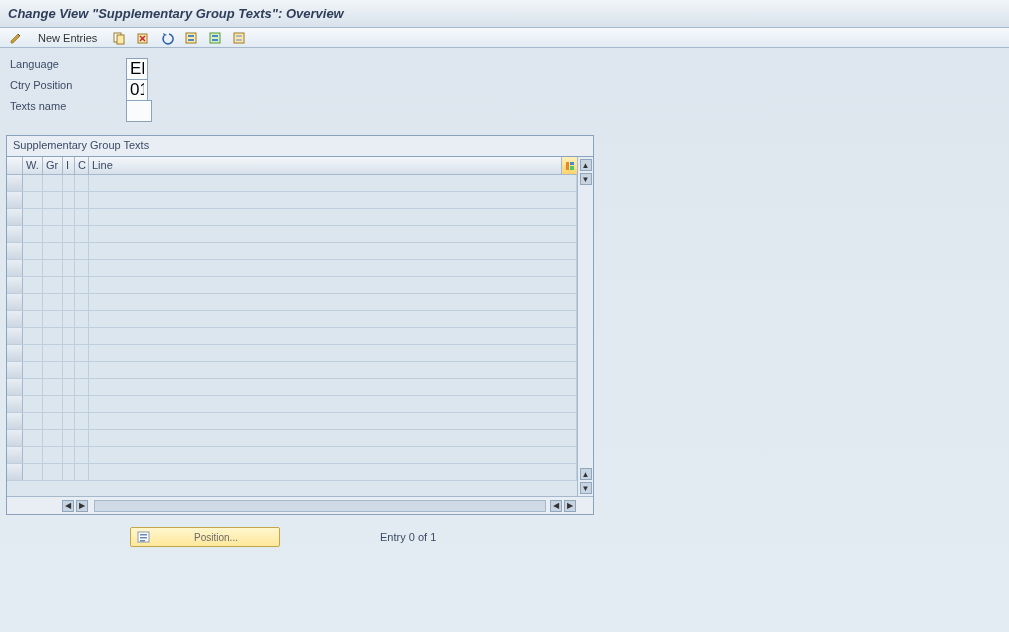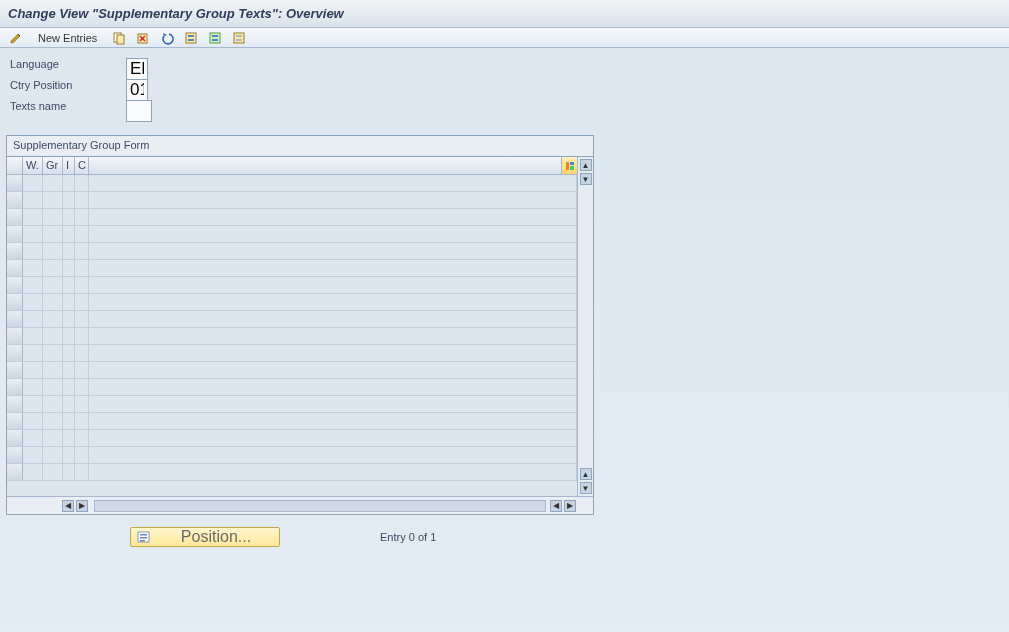--- a/index.html
+++ b/index.html
@@ -211,21 +211,21 @@
     .position-btn {
       width: 150px; height: 20px;
       background: linear-gradient(to bottom,#fff6cf,#ffe89a);
       border: 1px solid #c2a648;
       border-radius: 2px;
       display: flex;
       align-items: center;
       padding: 0 6px;
       gap: 8px;
       cursor: pointer;
-      font-size: 16px;
+      font-size: 10px;
       color: #6a6a6a;
     }
     .pos-icon {
       width: 14px; height: 14px;
       display:flex; align-items:center; justify-content:center;
     }
     .pos-label { flex:1; text-align:center; }
     .entry-text { color: #3b4a66; }
     
     svg { display:block; }
@@ -297,29 +297,30 @@
     <div class="form-label">Ctry Position</div>
     <input class="form-input inp-w20" value="01" style="">
   </div>
   <div class="form-row">
     <div class="form-label">Texts name</div>
     <input class="form-input inp-w26" value="" style="">
   </div>
 </div>
 
 <div class="table-wrap">
-  <div class="table-title">Supplementary Group Form</div>
+  <div class="table-title">Supplementary Group Texts</div>
   <div class="grid">
     <div class="grid-main">
       <div class="grid-header">
         <div class="gh-cell col-sel"></div>
         <div class="gh-cell col-w">W.</div>
         <div class="gh-cell col-gr">Gr</div>
         <div class="gh-cell col-i">I</div>
         <div class="gh-cell col-c">C</div>
+        <div class="gh-cell col-line">Line</div>
       </div>
       <div class="grid-rows" id="grid-rows">
           <div class="grid-row">
             <div class="gr-cell gr-sel"></div>
             <div class="gr-cell col-w"></div>
             <div class="gr-cell col-gr"></div>
             <div class="gr-cell col-i"></div>
             <div class="gr-cell col-c"></div>
             <div class="gr-cell col-line"></div>
           </div>

